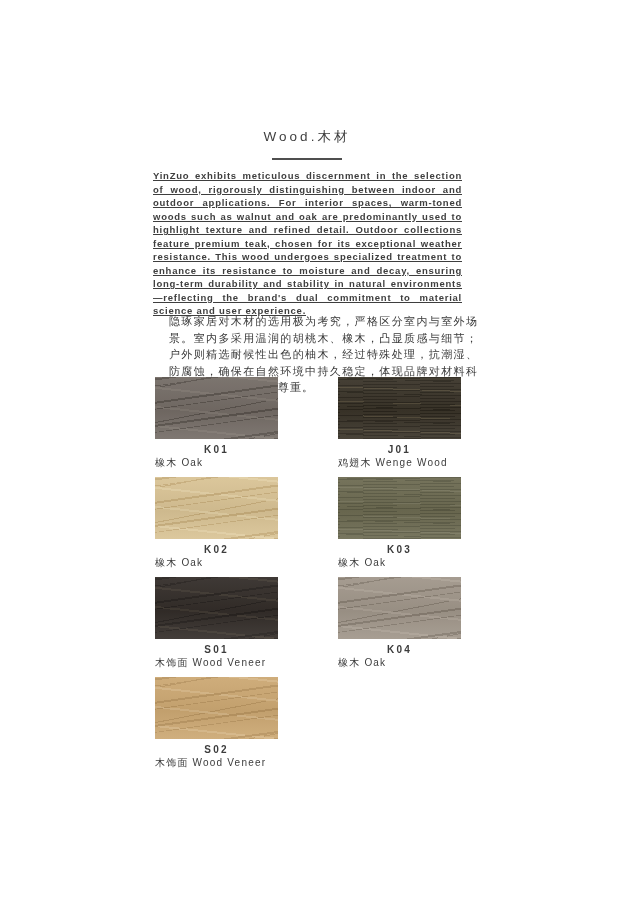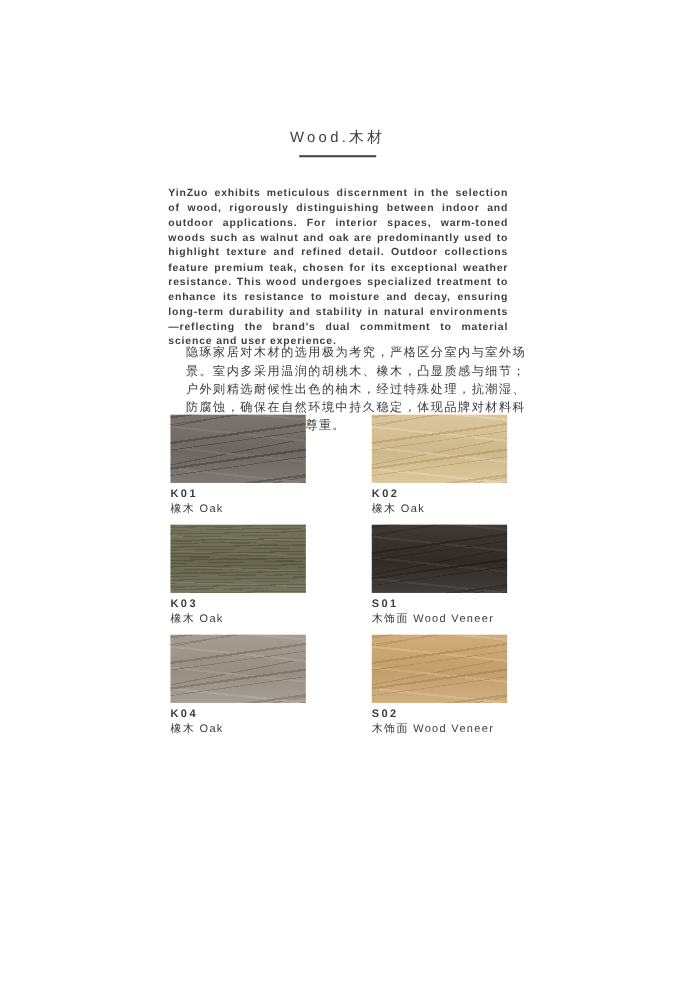--- a/index.html
+++ b/index.html
@@ -15,37 +15,38 @@
   .title-block{
     position:absolute;
     top:116px;left:153px;width:308px;
     text-align:center;
   }
   .page-title{
     font-size:13.5px;
     letter-spacing:3px;
     color:#3f3f3f;
     font-weight:normal;
-    margin:0;
+    margin:12px;
   }
   .title-underline{
     width:70px;height:1.5px;
     background:#4f4f4f;
     margin:7px auto 0 auto;
   }
   .intro-en{
     position:absolute;
     top:169px;left:153px;width:309px;
     font-size:9.5px;
     line-height:13.5px;
     letter-spacing:0.75px;
     text-align:justify;
     color:#3e3e3e;
     font-weight:bold;
     margin:0;
+    text-decoration:underline;
   }
   .intro-zh{
     position:absolute;
     top:297px;left:153px;width:309px;
     font-size:11px;
     line-height:16.5px;
     letter-spacing:1.1px;
     text-align:justify;
     color:#3a3a3a;
     margin:16px;
@@ -86,20 +87,21 @@
       repeating-linear-gradient(186deg, transparent 0 8px, var(--light) 8px 10px, transparent 10px 19px),
       repeating-linear-gradient(169deg, transparent 0 15px, var(--grain) 15px 16px, transparent 16px 34px);
   }
   .swatch-code{
     margin:5px 0 0 0;
     font-size:10px;
     letter-spacing:2.2px;
     font-weight:bold;
     color:#3c3c3c;
     line-height:12px;
+    text-align:center;
   }
   .swatch-name{
     margin:1px 0 0 0;
     font-size:10px;
     letter-spacing:1.2px;
     color:#3c3c3c;
     line-height:12px;
   }
 </style>
 </head>
@@ -117,20 +119,25 @@
   <p class="intro-zh">隐琢家居对木材的选用极为考究，严格区分室内与室外场景。室内多采用温润的胡桃木、橡木，凸显质感与细节；户外则精选耐候性出色的柚木，经过特殊处理，抗潮湿、防腐蚀，确保在自然环境中持久稳定，体现品牌对材料科学与使用体验的双重尊重。</p>
 
   <div class="swatch-grid">
 
     <div class="swatch-card">
       <div class="swatch p-streaked-diagonal" style="--base: #746c66; --grain: #433d38; --light: #877f78;"></div>
       <p class="swatch-code">K01</p>
       <p class="swatch-name">橡木 Oak</p>
     </div>
 
+    <div class="swatch-card">
+      <div class="swatch p-fine-horizontal" style="--base: #3a3429; --grain: #1e1a13; --light: #675d47;"></div>
+      <p class="swatch-code">J01</p>
+      <p class="swatch-name">鸡翅木 Wenge Wood</p>
+    </div>
 
     <div class="swatch-card">
       <div class="swatch p-streaked-diagonal" style="--base: #d9c395; --grain: #ba9c66; --light: #e8d7b0;"></div>
       <p class="swatch-code">K02</p>
       <p class="swatch-name">橡木 Oak</p>
     </div>
 
 
     <div class="swatch-card">
       <div class="swatch p-fine-horizontal" style="--base: #6d6b52; --grain: #4e4d39; --light: #83816a;"></div>

